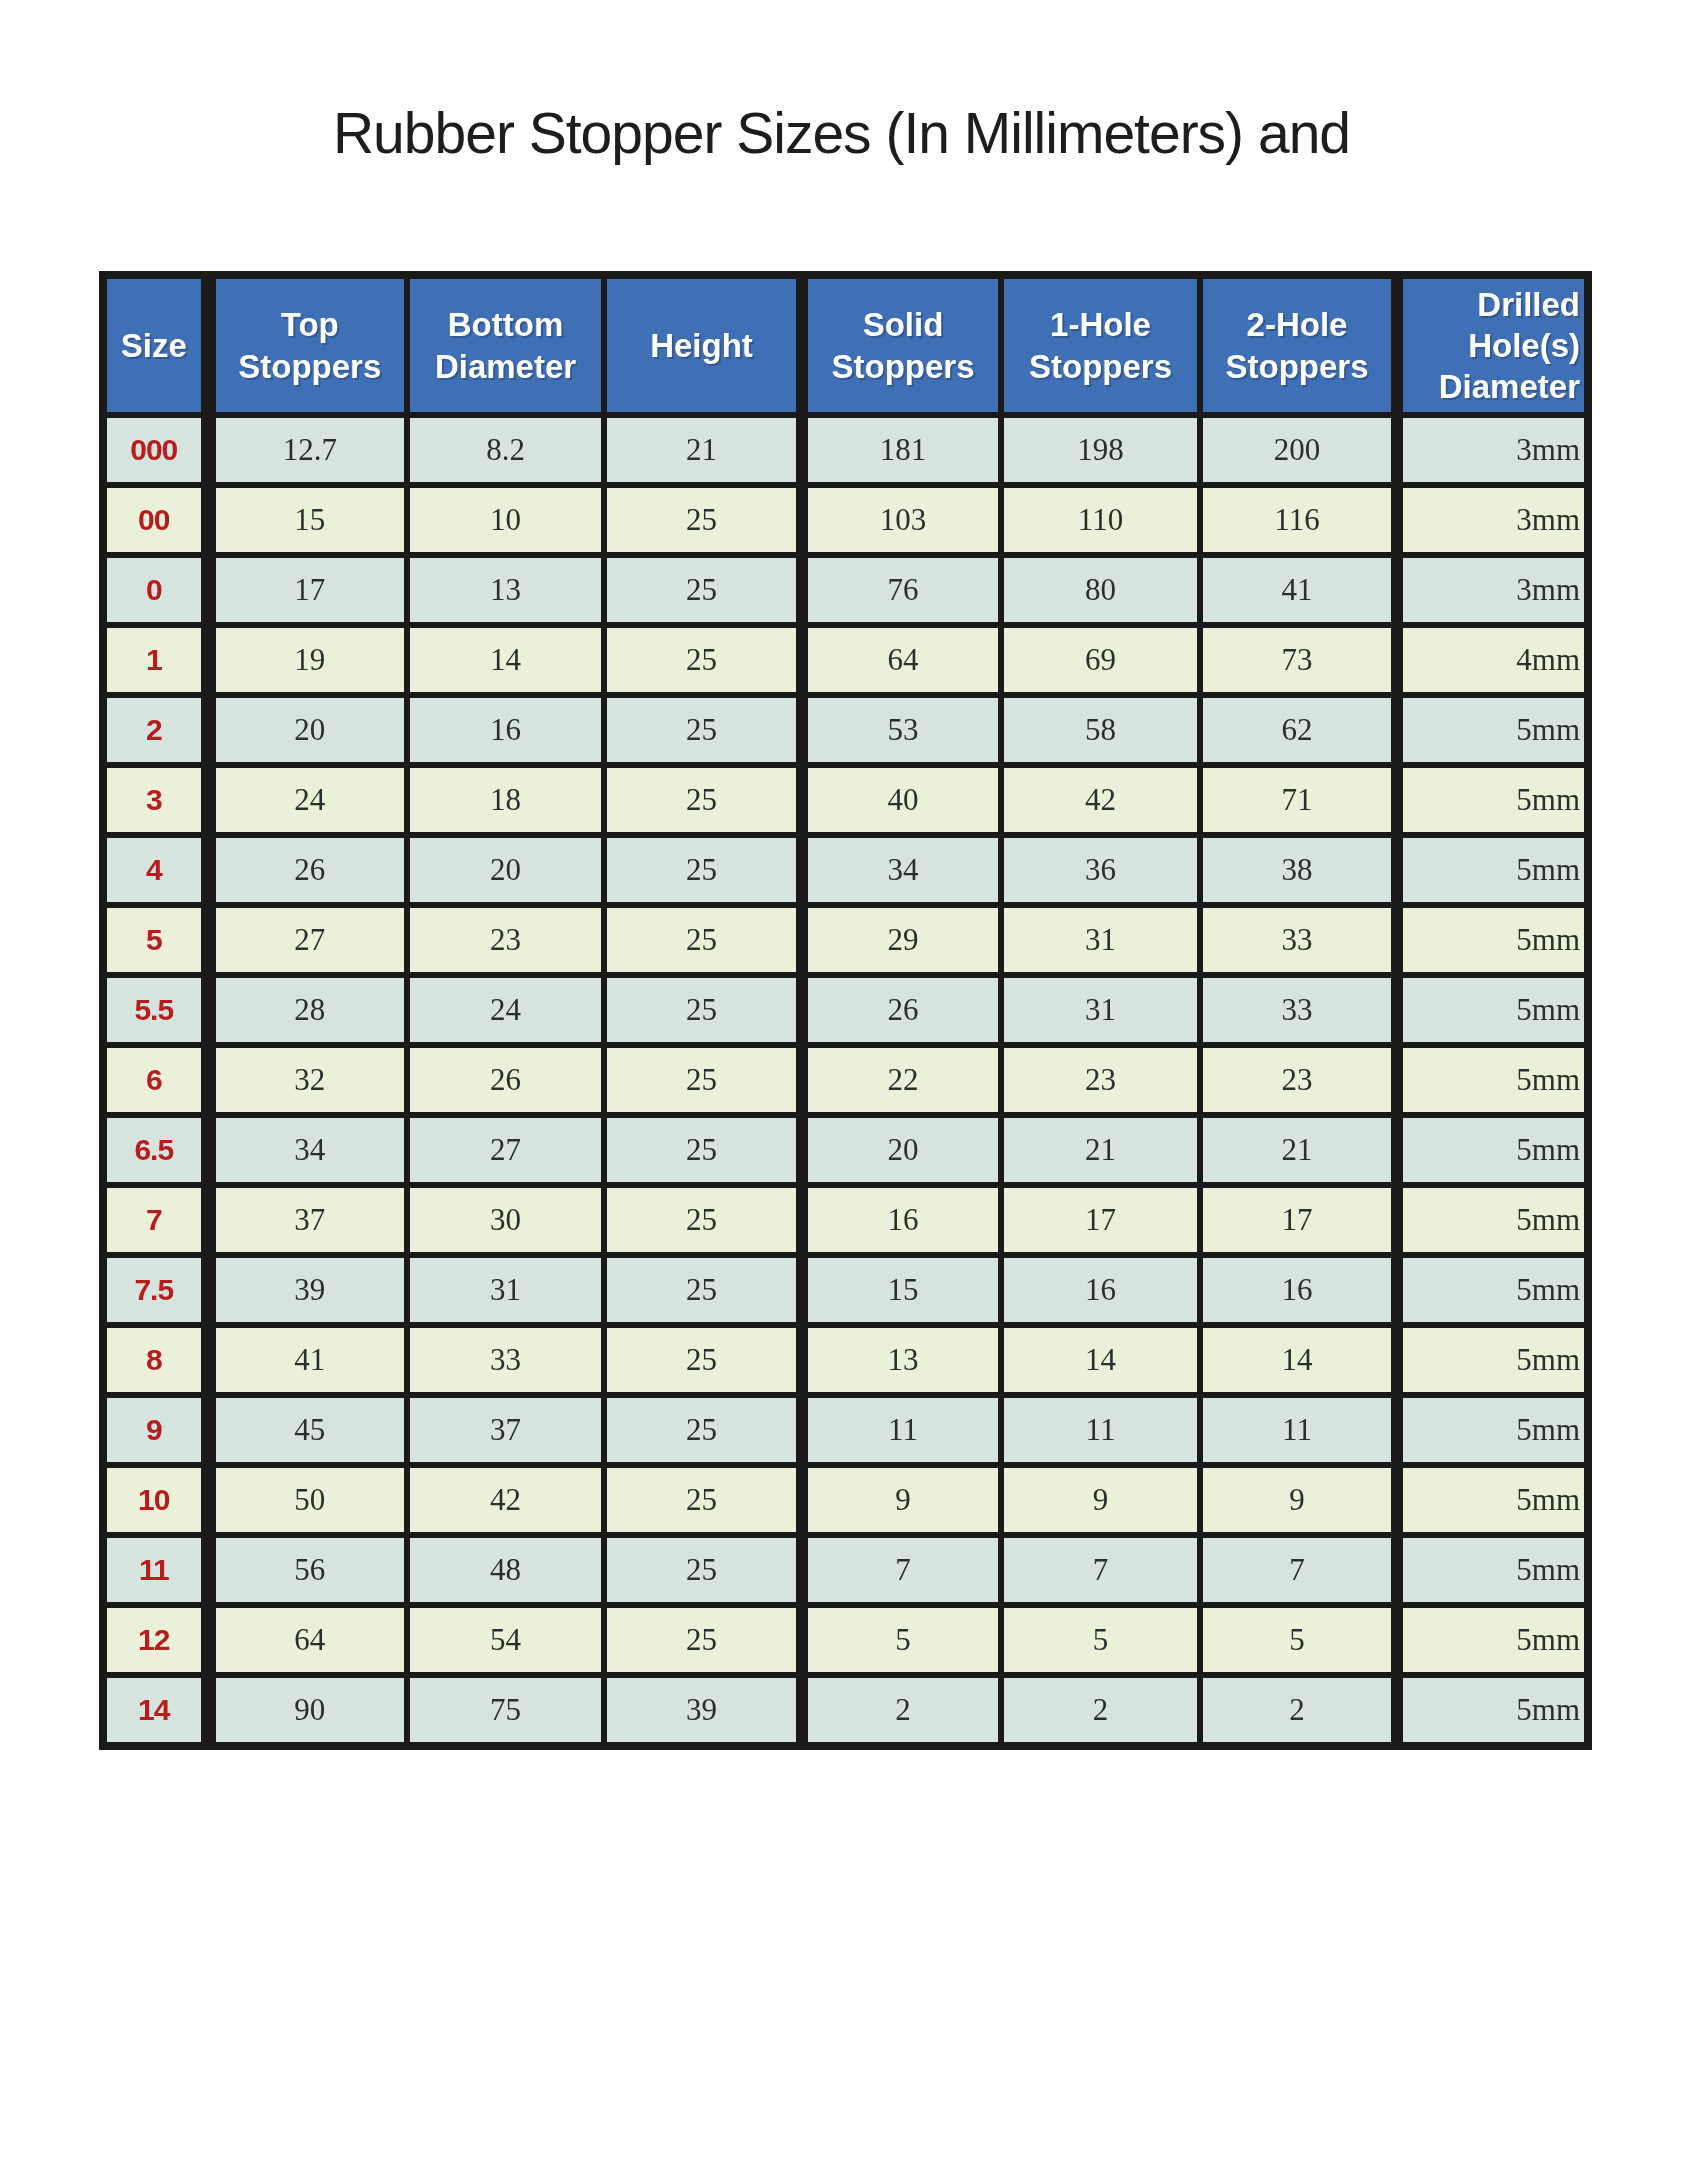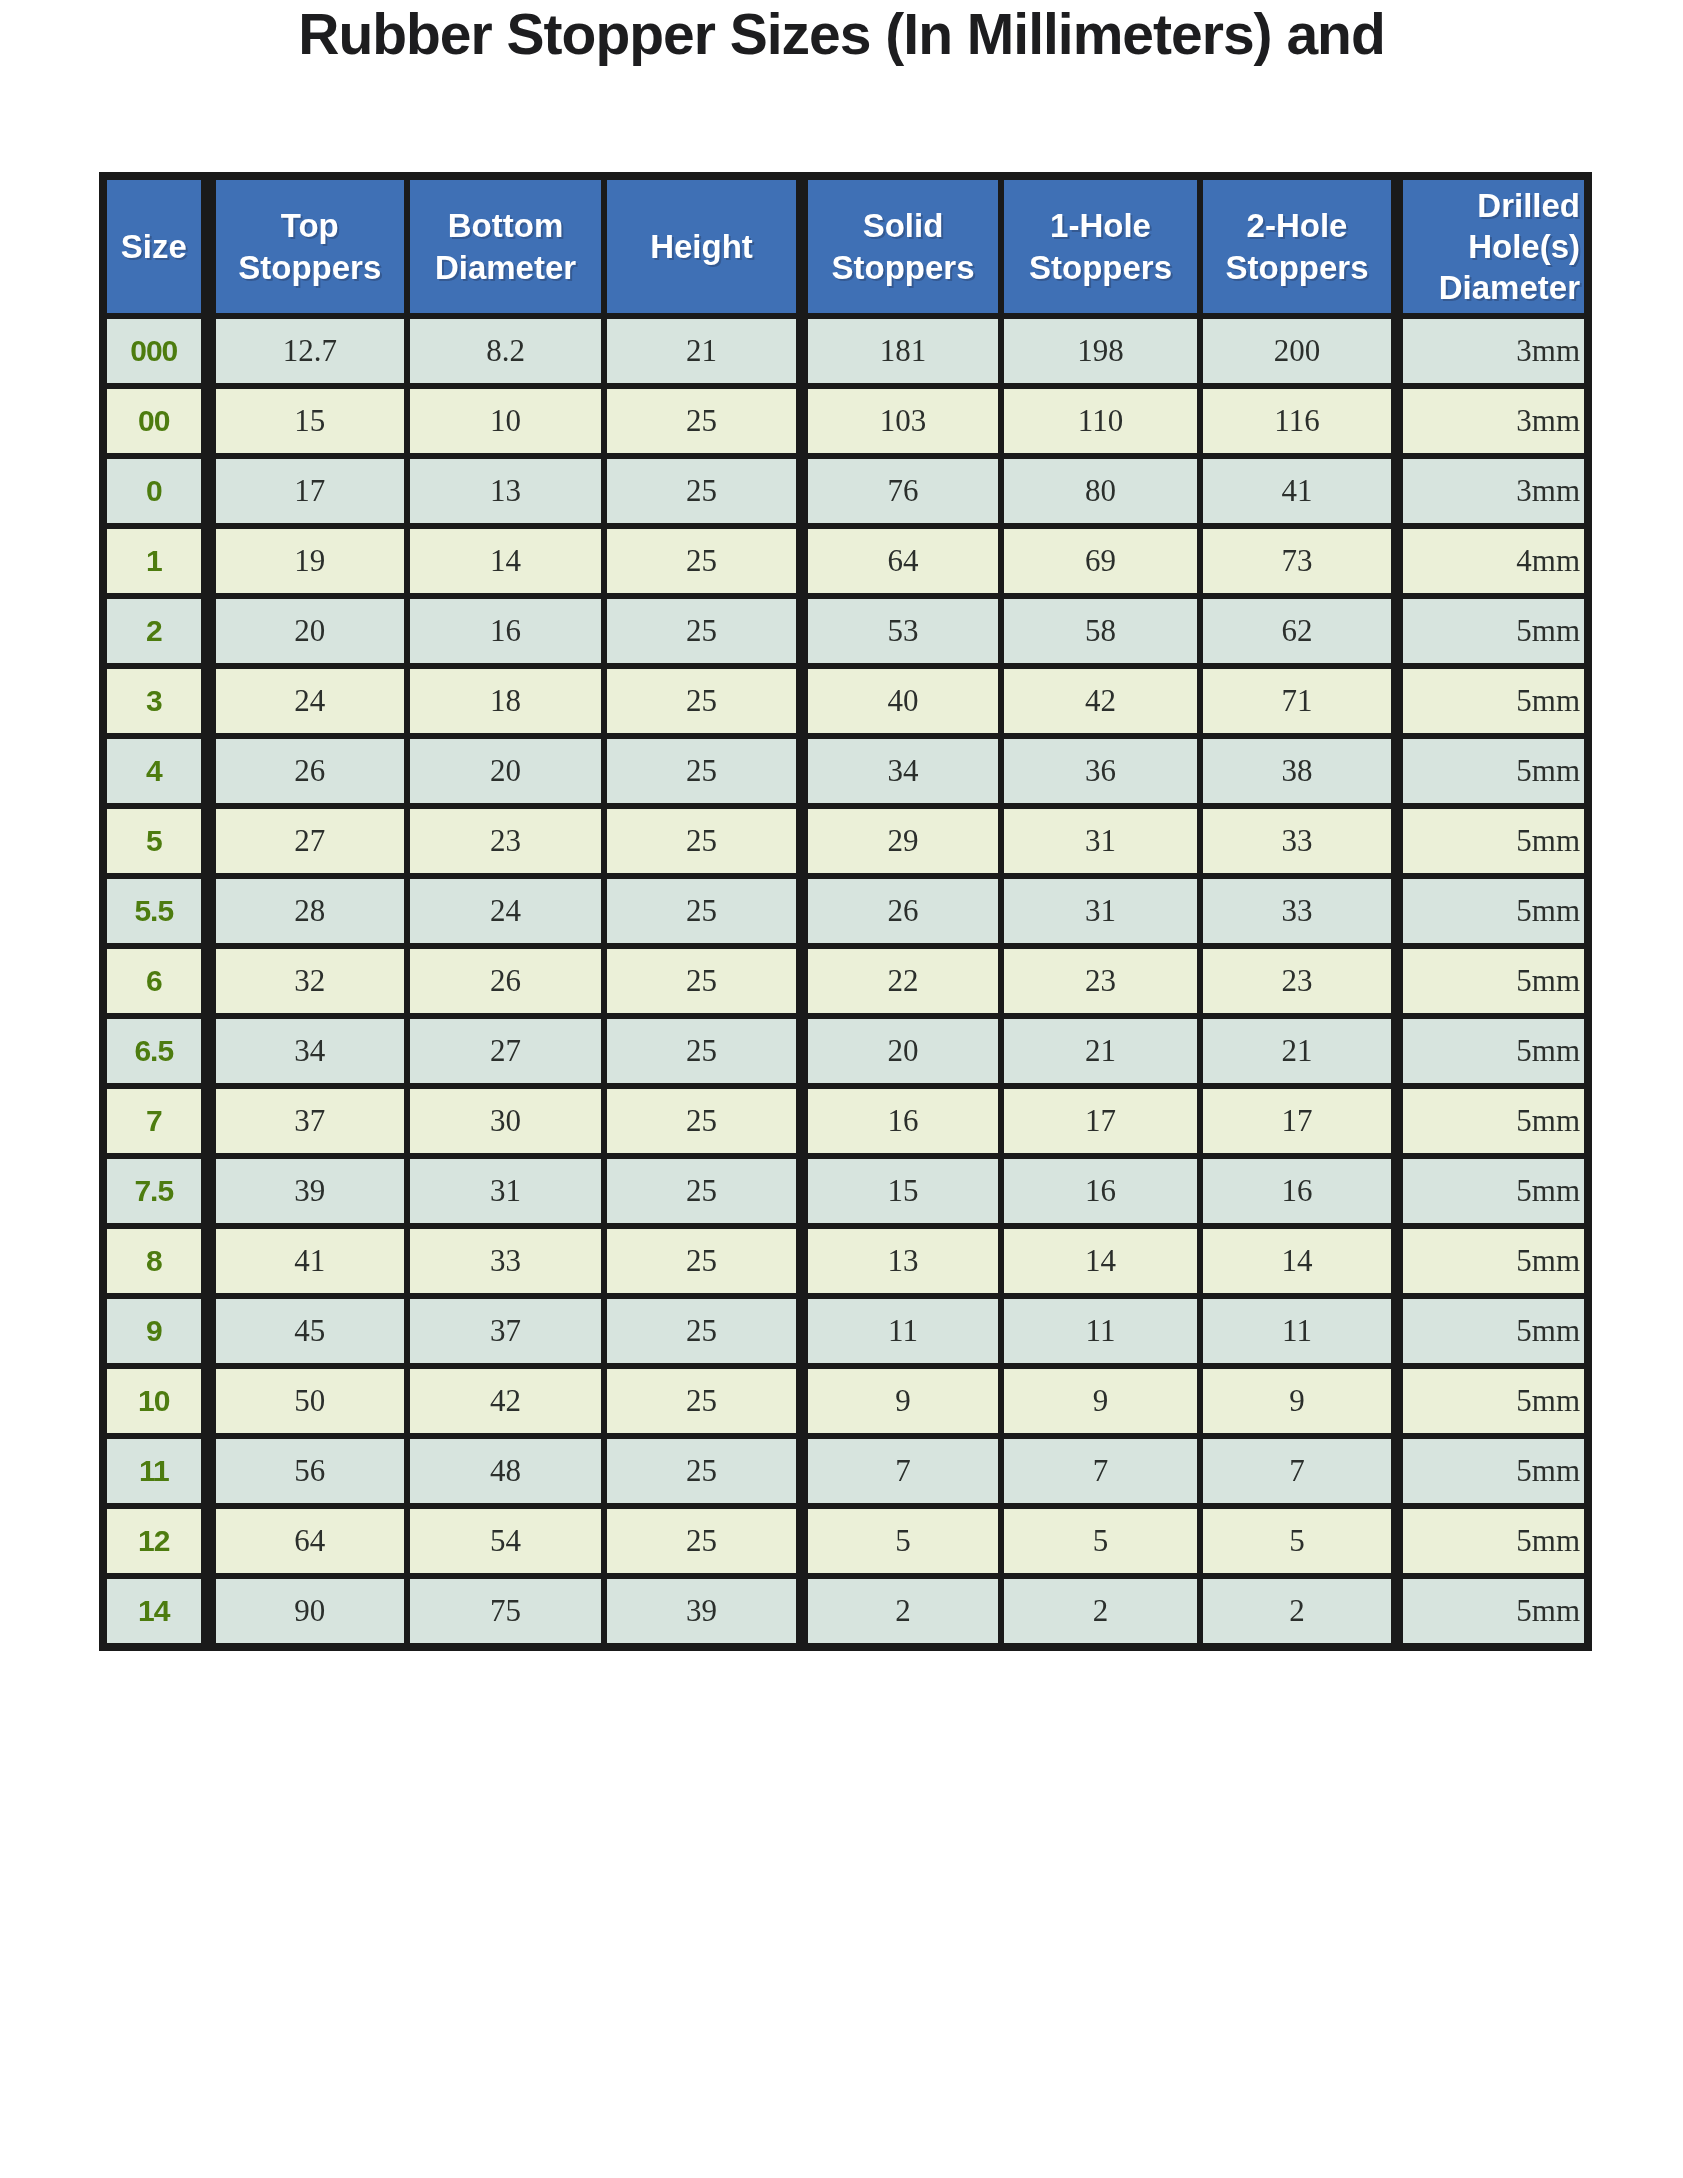--- a/index.html
+++ b/index.html
@@ -9,23 +9,24 @@
   }
   body {
     width: 1683px;
     height: 2178px;
     position: relative;
     font-family: "Liberation Sans", sans-serif;
     overflow: hidden;
   }
   .title {
     margin: 0;
+    padding-top: 99px;
     text-align: center;
     font-size: 57px;
-    font-weight: bold;
+    font-weight: normal;
     letter-spacing: -1px;
     line-height: 69px;
     color: #1d1d1f;
   }
   .title span { display: block; }
 
   table.stopper-table {
     margin-left: 99px;
     margin-top: 103px;
     border-collapse: collapse;
@@ -57,21 +58,21 @@
   tbody td {
     height: 64px;
     font-family: "Liberation Serif", serif;
     font-size: 31px;
     color: #2b2f2c;
   }
   tbody td.size-cell {
     font-family: "Liberation Sans", sans-serif;
     font-weight: bold;
     font-size: 30px;
-    color: #4d7c0f;
+    color: #b91c1c;
     letter-spacing: -1px;
   }
   tbody tr.teal td { background: var(--row-teal, #d7e4de); }
   tbody tr.pale td { background: var(--row-pale, #ebf0d8); }
 </style>
 </head>
 <body>
 
 <h1 class="title">
   <span>Rubber Stopper Sizes (In Millimeters) and</span>

